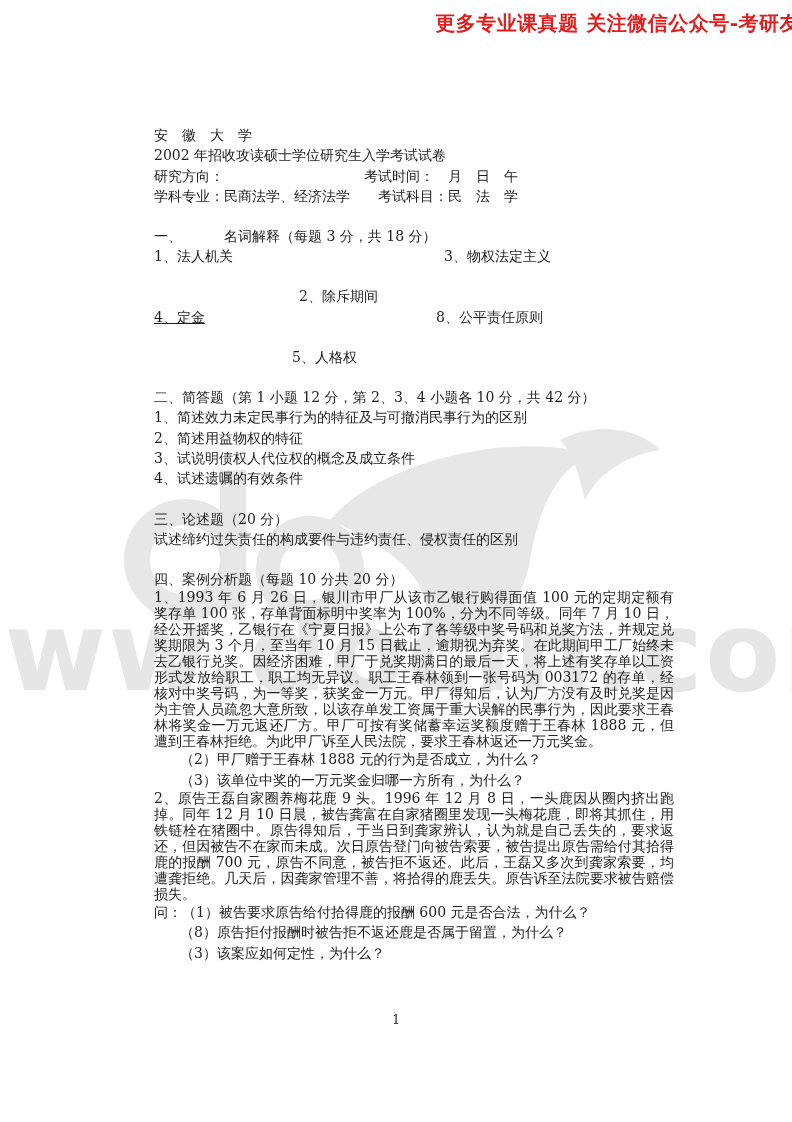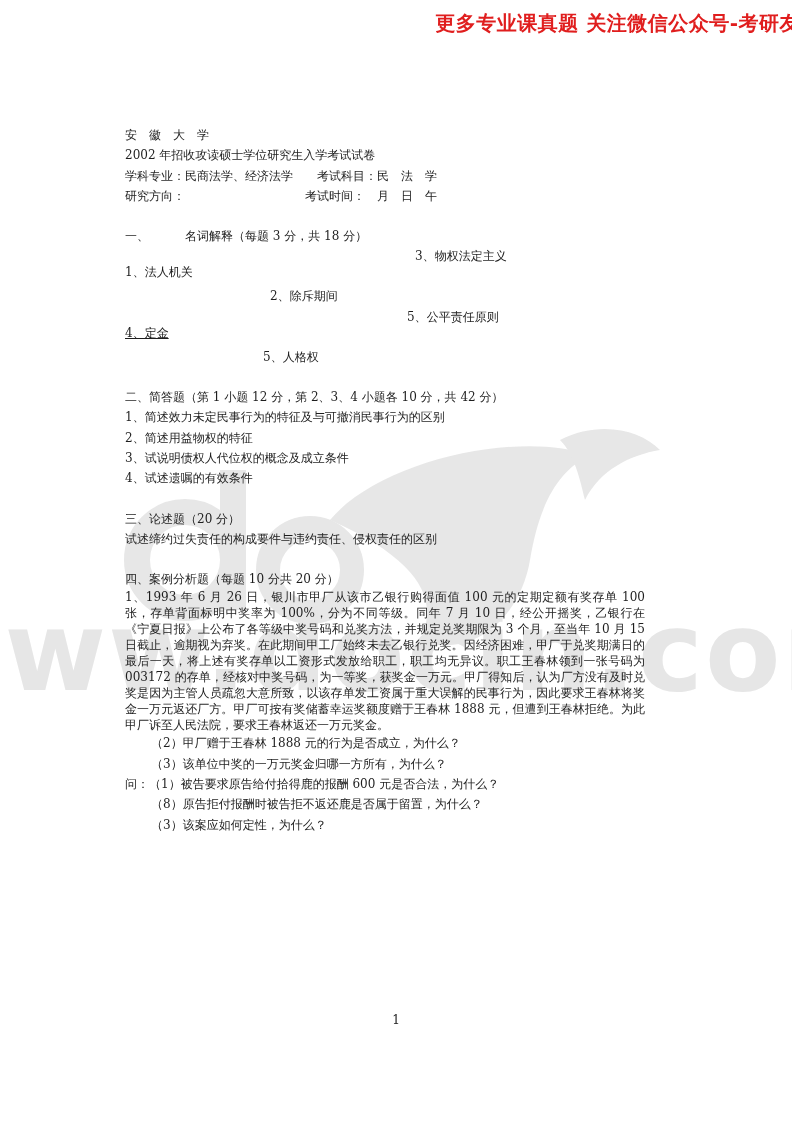--- a/index.html
+++ b/index.html
@@ -4,30 +4,30 @@
   <style>
     html, body { margin: 0; padding: 0; background: #ffffff; }
     body { width: 792px; height: 1122px; position: relative; overflow: hidden; }
     .banner {
       position: absolute; left: 0; top: 10px; width: 792px; text-align: right;
       font-family: "DejaVu Sans", sans-serif; font-weight: bold; font-size: 20px;
       color: #e01e1e; letter-spacing: 0.5px; padding-left: 8px;
     }
     .watermark { position: absolute; left: 0; top: 0; width: 792px; height: 1122px; pointer-events: none; }
     .page {
-      position: absolute; left: 125px; top: 125px; width: 520px;
+      position: absolute; left: 154px; top: 125px; width: 520px;
       font-family: "DejaVu Serif", "Liberation Serif", serif;
-      font-size: 12px; color: #1e1e1e; line-height: 20.3px;
+      font-size: 14px; color: #1e1e1e; line-height: 20.3px;
     }
     .line { white-space: pre; }
     .gap { height: 20px; }
     .para { text-align: justify; text-align-last: left; line-height: 16px; }
     .q-indent { padding-left: 26px; }
     .tri { display: flex; }
-    .tri span:nth-child(1) { width: 145px; margin-top: 16px; }
+    .tri span:nth-child(1) { width: 145px; }
     .tri span:nth-child(2) { width: 145px; margin-top: 40px; }
     .row4 span:nth-child(1) { width: 138px; text-decoration: underline; }
     .row4 span:nth-child(2) { width: 144px; }
     .pagenum {
       position: absolute; left: 0; top: 1013px; width: 792px; text-align: center;
       font-family: "DejaVu Serif", serif; font-size: 12px; color: #222;
     }
   </style>
 </head>
 <body>
@@ -43,50 +43,51 @@
     <circle cx="310" cy="570" r="42" fill="none" stroke="#e3e3e3" stroke-width="24"></circle>
   </g>
   <text x="400" y="690" text-anchor="middle" font-family="DejaVu Sans, sans-serif" font-size="110" font-weight="bold" fill="#e6e6e6" letter-spacing="2">www.docin.com</text>
 </svg>
 
 <div class="banner">更多专业课真题 关注微信公众号-考研友</div>
 
 <div class="page">
   <div class="line">安　徽　大　学</div>
   <div class="line">2002 年招收攻读硕士学位研究生入学考试试卷</div>
+  <div class="line">研究方向：　　　　　　　　　　考试时间：　月　日　午</div>
   <div class="line">学科专业：民商法学、经济法学　　考试科目：民　法　学</div>
-  <div class="line">研究方向：　　　　　　　　　　考试时间：　月　日　午</div>
 
   <div class="gap"></div>
   <div class="line">一、　　　名词解释（每题 3 分，共 18 分）</div>
   <div class="tri">
     <span>1、法人机关</span>
     <span>2、除斥期间</span>
     <span>3、物权法定主义</span>
   </div>
   <div class="tri row4">
     <span>4、定金</span>
     <span>5、人格权</span>
-    <span>5、公平责任原则</span>
+    <span>8、公平责任原则</span>
   </div>
 
   <div class="gap"></div>
   <div class="line">二、简答题（第 1 小题 12 分，第 2、3、4 小题各 10 分，共 42 分）</div>
   <div class="line">1、简述效力未定民事行为的特征及与可撤消民事行为的区别</div>
   <div class="line">2、简述用益物权的特征</div>
   <div class="line">3、试说明债权人代位权的概念及成立条件</div>
   <div class="line">4、试述遗嘱的有效条件</div>
 
   <div class="gap"></div>
   <div class="line">三、论述题（20 分）</div>
   <div class="line">试述缔约过失责任的构成要件与违约责任、侵权责任的区别</div>
 
   <div class="gap"></div>
   <div class="line">四、案例分析题（每题 10 分共 20 分）</div>
   <div class="para">1、1993 年 6 月 26 日，银川市甲厂从该市乙银行购得面值 100 元的定期定额有奖存单 100 张，存单背面标明中奖率为 100%，分为不同等级。同年 7 月 10 日，经公开摇奖，乙银行在《宁夏日报》上公布了各等级中奖号码和兑奖方法，并规定兑奖期限为 3 个月，至当年 10 月 15 日截止，逾期视为弃奖。在此期间甲工厂始终未去乙银行兑奖。因经济困难，甲厂于兑奖期满日的最后一天，将上述有奖存单以工资形式发放给职工，职工均无异议。职工王春林领到一张号码为 003172 的存单，经核对中奖号码，为一等奖，获奖金一万元。甲厂得知后，认为厂方没有及时兑奖是因为主管人员疏忽大意所致，以该存单发工资属于重大误解的民事行为，因此要求王春林将奖金一万元返还厂方。甲厂可按有奖储蓄幸运奖额度赠于王春林 1888 元，但遭到王春林拒绝。为此甲厂诉至人民法院，要求王春林返还一万元奖金。</div>
   <div class="line q-indent">（2）甲厂赠于王春林 1888 元的行为是否成立，为什么？</div>
   <div class="line q-indent">（3）该单位中奖的一万元奖金归哪一方所有，为什么？</div>
+  <div class="para">2、原告王磊自家圈养梅花鹿 9 头。1996 年 12 月 8 日，一头鹿因从圈内挤出跑掉。同年 12 月 10 日晨，被告龚富在自家猪圈里发现一头梅花鹿，即将其抓住，用铁链栓在猪圈中。原告得知后，于当日到龚家辨认，认为就是自己丢失的，要求返还，但因被告不在家而未成。次日原告登门向被告索要，被告提出原告需给付其拾得鹿的报酬 700 元，原告不同意，被告拒不返还。此后，王磊又多次到龚家索要，均遭龚拒绝。几天后，因龚家管理不善，将拾得的鹿丢失。原告诉至法院要求被告赔偿损失。</div>
   <div class="line">问：（1）被告要求原告给付拾得鹿的报酬 600 元是否合法，为什么？</div>
   <div class="line q-indent">（8）原告拒付报酬时被告拒不返还鹿是否属于留置，为什么？</div>
   <div class="line q-indent">（3）该案应如何定性，为什么？</div>
 </div>
 
 <div class="pagenum">1</div>
 
 </body></html>

